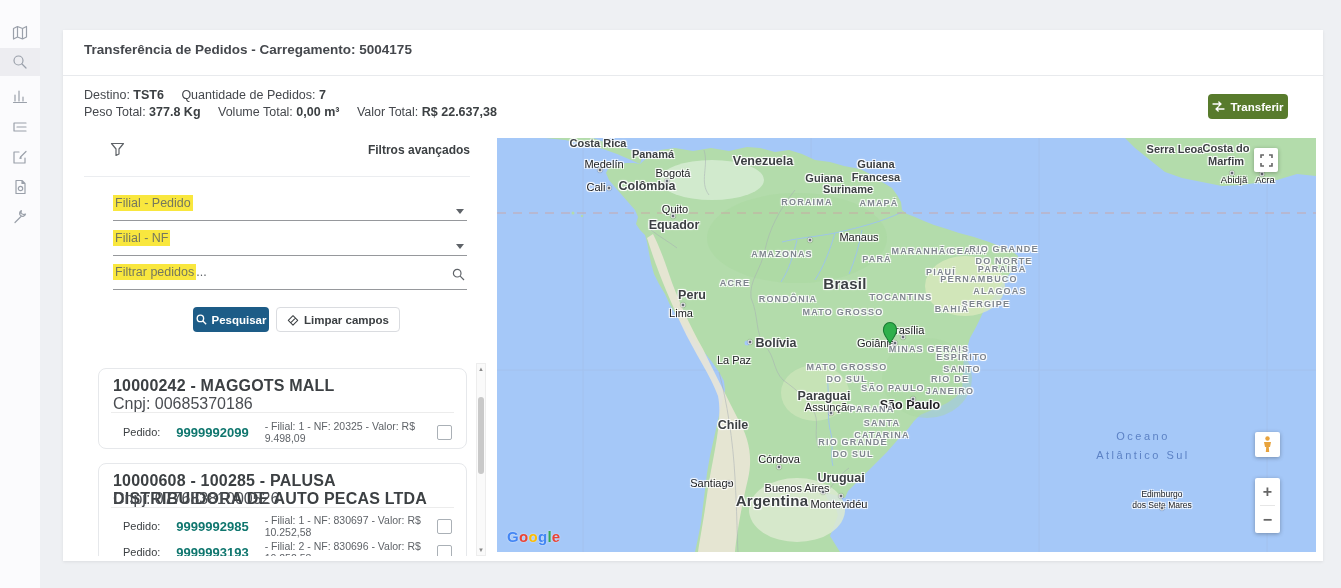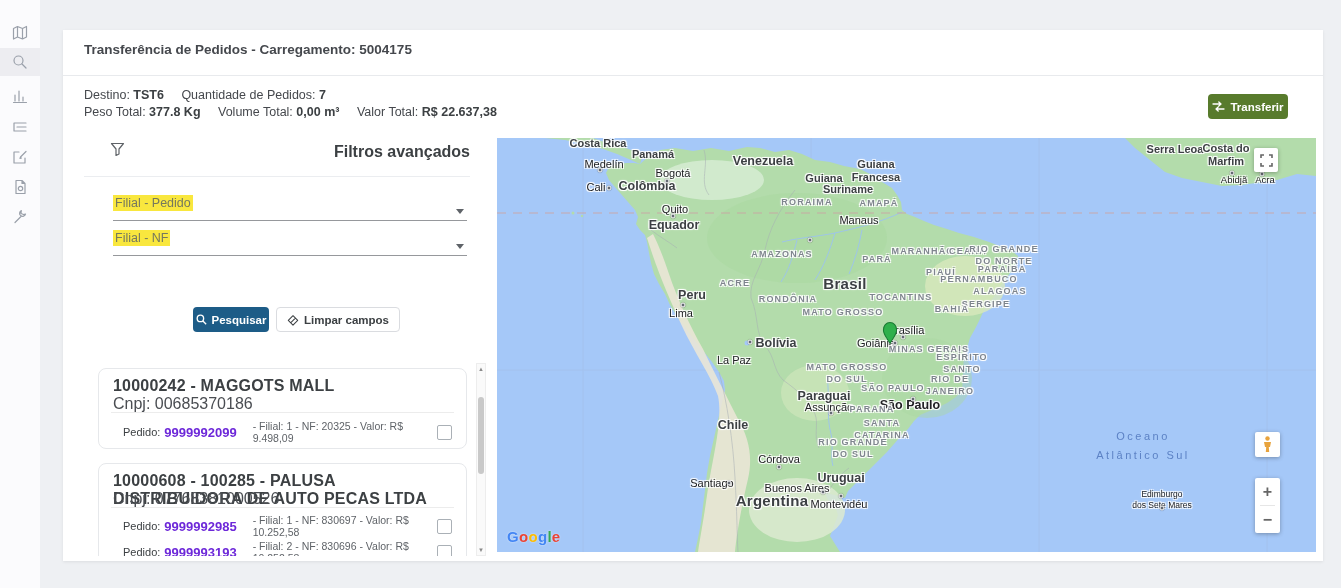--- a/index.html
+++ b/index.html
@@ -24,21 +24,21 @@
   .page-title { position:absolute; left:21px; top:12px; font-size:13.5px; font-weight:bold; color:#45484d; }
   .divider-h { position:absolute; height:1px; background:#e8eaed; }
   #div1 { left:0; top:45px; width:1260px; }
   #summary { position:absolute; left:21px; top:57px; font-size:12.5px; color:#45484d; line-height:17px; }
   #summary b { color:#3c4043; }
   #summary .grp { margin-right:14px; }
   .btn-transfer { position:absolute; left:1145px; top:64px; width:80px; height:25px; background:var(--green,#587b2c); color:#fff; border:none; border-radius:4px; font-size:11.5px; font-weight:bold; display:flex; align-items:center; justify-content:center; gap:5px; cursor:pointer; font-family:inherit; }
 
   
   .funnel { position:absolute; left:47px; top:112px; cursor:pointer; }
-  .filters-title { position:absolute; left:21px; top:113px; width:386px; text-align:right; font-size:16px; font-weight:bold; color:#3c4043; }
+  .filters-title { position:absolute; left:21px; top:113px; width:386px; text-align:right; font-size:12px; font-weight:bold; color:#3c4043; }
   #div2 { left:21px; top:146px; width:386px; background:#ebedf0; }
   .field { position:absolute; left:50px; width:354px; height:28px; cursor:pointer; }
   .field .hl { background:var(--hl,#f9e73e); color:#75785e; font-size:12.5px; padding:1px 2px; }
   .field .rest { color:#5f6368; font-size:12.5px; }
   .field .line { position:absolute; left:0; right:0; bottom:0; height:1px; background:#96989c; }
   .caret { position:absolute; right:3px; bottom:7px; width:0; height:0; border-left:4px solid transparent; border-right:4px solid transparent; border-top:5px solid #5f6368; }
   .field .mag { position:absolute; right:2px; bottom:5px; }
   #f1 { top:163px; } #f2 { top:198px; } #f3 { top:232px; }
   .btn-row { position:absolute; left:130px; top:277px; display:flex; gap:7px; }
   .btn-search { width:76px; height:25px; background:var(--blue,#1d5c87); color:#fff; border:none; border-radius:4px; font-size:11.5px; font-weight:bold; display:flex; align-items:center; justify-content:center; gap:5px; cursor:pointer; font-family:inherit; }
@@ -47,21 +47,21 @@
   
   #list { position:absolute; left:35px; top:330px; width:390px; height:196px; overflow:hidden; }
   .card { position:absolute; left:0; width:369px; background:#fff; border:1px solid #e6e8eb; border-radius:8px; }
   #card1 { top:8px; height:81px; }
   #card2 { top:103px; height:112px; }
   .card .ctitle { position:absolute; left:14px; top:8px; font-size:16px; font-weight:bold; color:#3c4043; letter-spacing:.2px; }
   .card .ccnpj { position:absolute; left:14px; top:26px; font-size:16px; color:#4a4d52; }
   .card .cdiv { position:absolute; left:12px; right:12px; top:43px; height:1px; background:#ececec; }
   .prow { position:absolute; left:14px; right:14px; height:28px; display:flex; align-items:center; }
   .prow .plabel { font-size:11px; color:#3c4043; padding-left:10px; }
-  .prow .pnum { font-size:13px; font-weight:bold; color:#6d28d9; margin-left:4px; }
+  .prow .pnum { font-size:13px; font-weight:bold; color:#0f766e; margin-left:16px; }
   .prow .pdet { font-size:10.5px; color:#5f6368; margin-left:16px; }
   .cb { margin-left:auto; width:15px; height:15px; border:1.5px solid #aab0b6; border-radius:2px; background:#fff; cursor:pointer; flex:none; }
 
   
   #lscroll { position:absolute; left:413px; top:333px; width:10px; height:193px; background:#fafafa; border:1px solid #ededed; }
   #lscroll .arr { position:absolute; left:0; width:8px; text-align:center; font-size:6px; color:#8a8a8a; cursor:pointer; }
   #lscroll .thumb { position:absolute; left:1px; top:33px; width:6px; height:77px; background:#c9c9c9; border-radius:3px; cursor:pointer; }
 
   
   #map { position:absolute; left:434px; top:108px; width:819px; height:414px; overflow:hidden; background:var(--water,#a5c8f8); cursor:grab; }
@@ -174,20 +174,30 @@
     <div class="field" id="f1">
       <span class="hl">Filial - Pedido</span>
       <span class="caret"></span>
       <span class="line"></span>
     </div>
     <div class="field" id="f2">
       <span class="hl">Filial - NF</span>
       <span class="caret"></span>
       <span class="line"></span>
     </div>
+    <div class="field" id="f3">
+      <span class="hl">Filtrar pedidos</span><span class="rest">...</span>
+      <span class="mag">
+        <svg width="13" height="13" viewBox="0 0 13 13" style="stroke:#5f6368;fill:none;stroke-width:1.2">
+            <circle cx="5.2" cy="5.2" r="3.8"></circle>
+            <line x1="8.2" y1="8.2" x2="12" y2="12"></line>
+          </svg>
+      </span>
+      <span class="line"></span>
+    </div>
 
     <div class="btn-row">
       <button class="btn-search">
         <svg width="11" height="11" viewBox="0 0 13 13" style="stroke:#fff;fill:none;stroke-width:1.6">
             <circle cx="5.2" cy="5.2" r="3.8"></circle>
             <line x1="8.2" y1="8.2" x2="12" y2="12"></line>
           </svg>
         <span>Pesquisar</span>
       </button>
       <button class="btn-clear">
@@ -295,21 +305,21 @@
           <span class="ml k-ci" style="left: 99px; top: 49px;">Cali</span>
           <span class="ml k-co" style="left: 150px; top: 48px;">Colômbia</span>
           <span class="ml k-cs" style="left: 327px; top: 40px;">Guiana</span>
           <span class="ml k-cs" style="left: 379px; top: 33px;">Guiana
 Francesa</span>
           <span class="ml k-cs" style="left: 351px; top: 51px;">Suriname</span>
           <span class="ml k-st" style="left: 310px; top: 64px;">RORAIMA</span>
           <span class="ml k-st" style="left: 382px; top: 65px;">AMAPÁ</span>
           <span class="ml k-ci" style="left: 178px; top: 71px;">Quito</span>
           <span class="ml k-co" style="left: 177px; top: 87px;">Equador</span>
-          <span class="ml k-ci" style="left: 319px; top: 82px; margin-left: 43px;">Manaus</span>
+          <span class="ml k-ci" style="left: 319px; top: 99px; margin-left: 43px;">Manaus</span>
           <span class="ml k-st" style="left: 285px; top: 116px;">AMAZONAS</span>
           <span class="ml k-st" style="left: 380px; top: 121px;">PARÁ</span>
           <span class="ml k-st" style="left: 426px; top: 113px;">MARANHÃO</span>
           <span class="ml k-st" style="left: 471px; top: 113px;">CEARÁ</span>
           <span class="ml k-st" style="left: 507px; top: 117px;">RIO GRANDE
 DO NORTE</span>
           <span class="ml k-st" style="left: 505px; top: 131px;">PARAÍBA</span>
           <span class="ml k-st" style="left: 444px; top: 134px;">PIAUÍ</span>
           <span class="ml k-st" style="left: 482px; top: 141px;">PERNAMBUCO</span>
           <span class="ml k-st" style="left: 238px; top: 145px;">ACRE</span>

